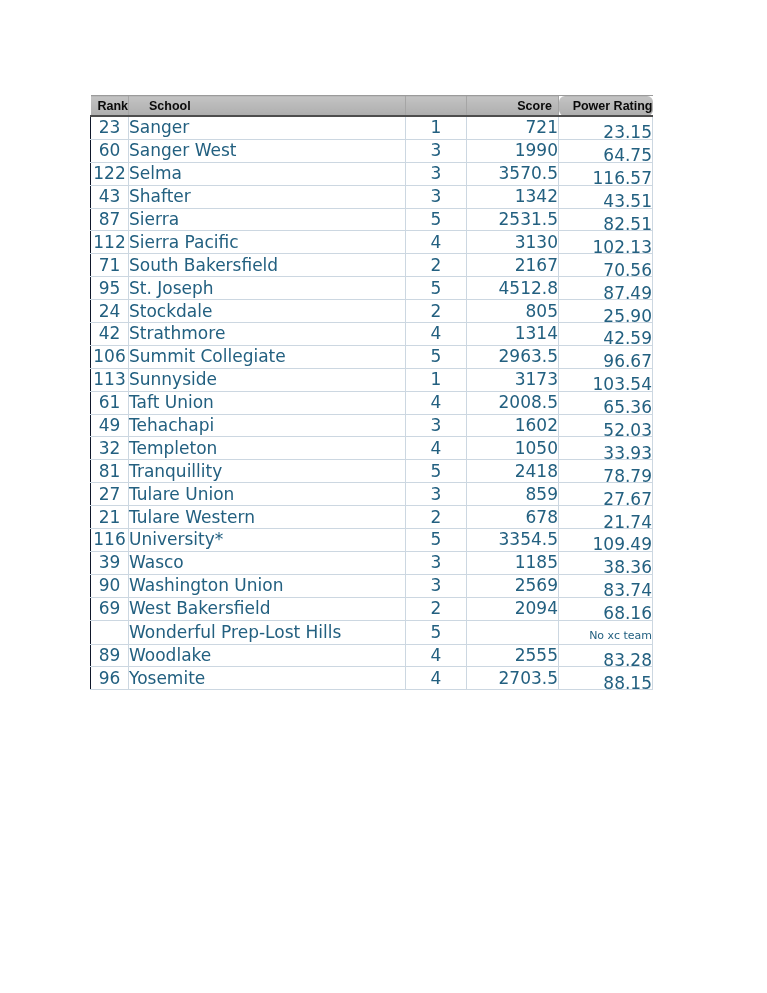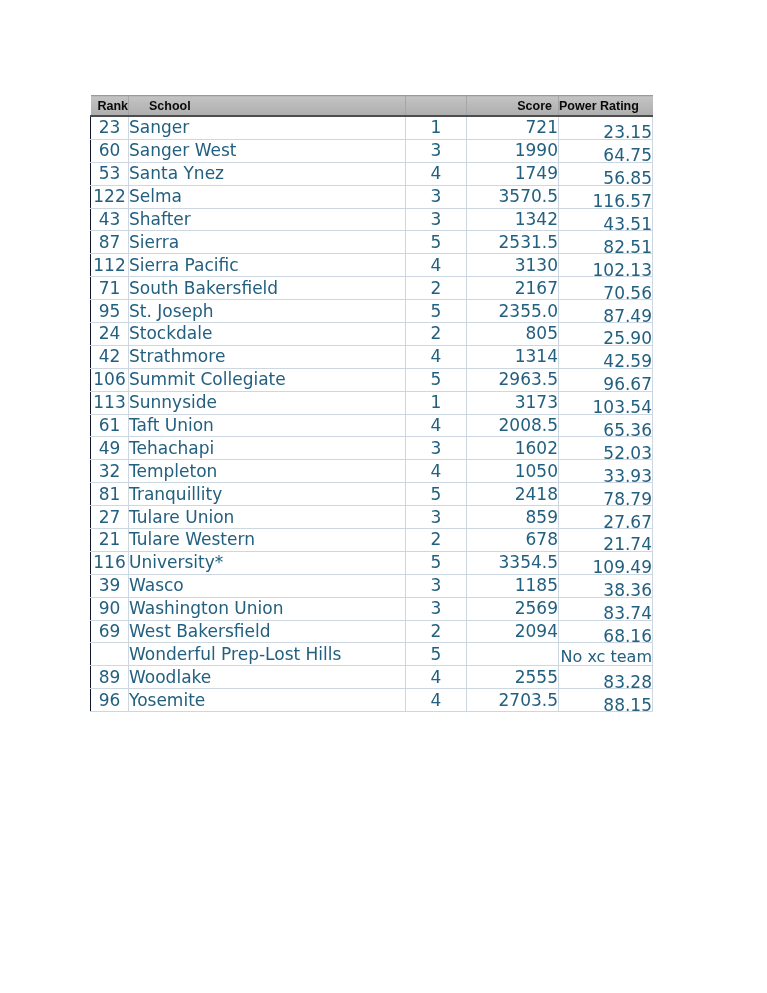--- a/index.html
+++ b/index.html
@@ -39,21 +39,21 @@
     font-size: 12.5px;
     font-weight: bold;
     color: #0a0a0a;
     white-space: nowrap;
     overflow: hidden;
   }
   table.rankings th + th { border-left: 1px solid #a5a5a5; }
   table.rankings th.h-rank   { text-align: left; padding-left: 7px; }
   table.rankings th.h-school { text-align: left; padding-left: 20px; }
   table.rankings th.h-score  { text-align: right; padding-right: 6px; }
-  table.rankings th.h-power  { text-align: left; }
+  table.rankings th.h-power  { text-align: right; border-radius: 6px; }
 
   table.rankings td {
     height: 21.9px;
     padding: 0;
     border-right: 1px solid #ccd7e1;
     border-bottom: 1px solid #ccd7e1;
     font-size: 17px;
     color: #236080;
     white-space: nowrap;
     overflow: visible;
@@ -64,21 +64,21 @@
   td.c-school { text-align: left; padding-left: 7px; }
   td.c-div    { text-align: center; }
   td.c-score  { text-align: right; padding-right: 6px; }
   td.c-power  { text-align: right; }
   td.c-power .pr {
     position: relative;
     top: 5px;
     display: inline-block;
   }
   td.c-power .pr.note {
-    font-size: 16px;
+    font-size: 11px;
     top: 2px;
   }
   .pagenum {
     position: absolute;
     left: 0;
     right: 0;
     top: 941px;
     text-align: center;
     font-family: "Liberation Sans", sans-serif;
     font-size: 15px;
@@ -118,27 +118,20 @@
 
   <tr>
     <td class="c-rank">60</td>
     <td class="c-school">Sanger West</td>
     <td class="c-div">3</td>
     <td class="c-score">1990</td>
     <td class="c-power"><span class="pr">64.75</span></td>
   </tr>
 
 
-  <tr>
-    <td class="c-rank">53</td>
-    <td class="c-school">Santa Ynez</td>
-    <td class="c-div">4</td>
-    <td class="c-score">1749</td>
-    <td class="c-power"><span class="pr">56.85</span></td>
-  </tr>
 
   <tr>
     <td class="c-rank">122</td>
     <td class="c-school">Selma</td>
     <td class="c-div">3</td>
     <td class="c-score">3570.5</td>
     <td class="c-power"><span class="pr">116.57</span></td>
   </tr>
 
   <tr>
@@ -170,21 +163,21 @@
     <td class="c-school">South Bakersfield</td>
     <td class="c-div">2</td>
     <td class="c-score">2167</td>
     <td class="c-power"><span class="pr">70.56</span></td>
   </tr>
 
   <tr>
     <td class="c-rank">95</td>
     <td class="c-school">St. Joseph</td>
     <td class="c-div">5</td>
-    <td class="c-score">2355.0</td>
+    <td class="c-score">4512.8</td>
     <td class="c-power"><span class="pr">87.49</span></td>
   </tr>
 
   <tr>
     <td class="c-rank">24</td>
     <td class="c-school">Stockdale</td>
     <td class="c-div">2</td>
     <td class="c-score">805</td>
     <td class="c-power"><span class="pr">25.90</span></td>
   </tr>

